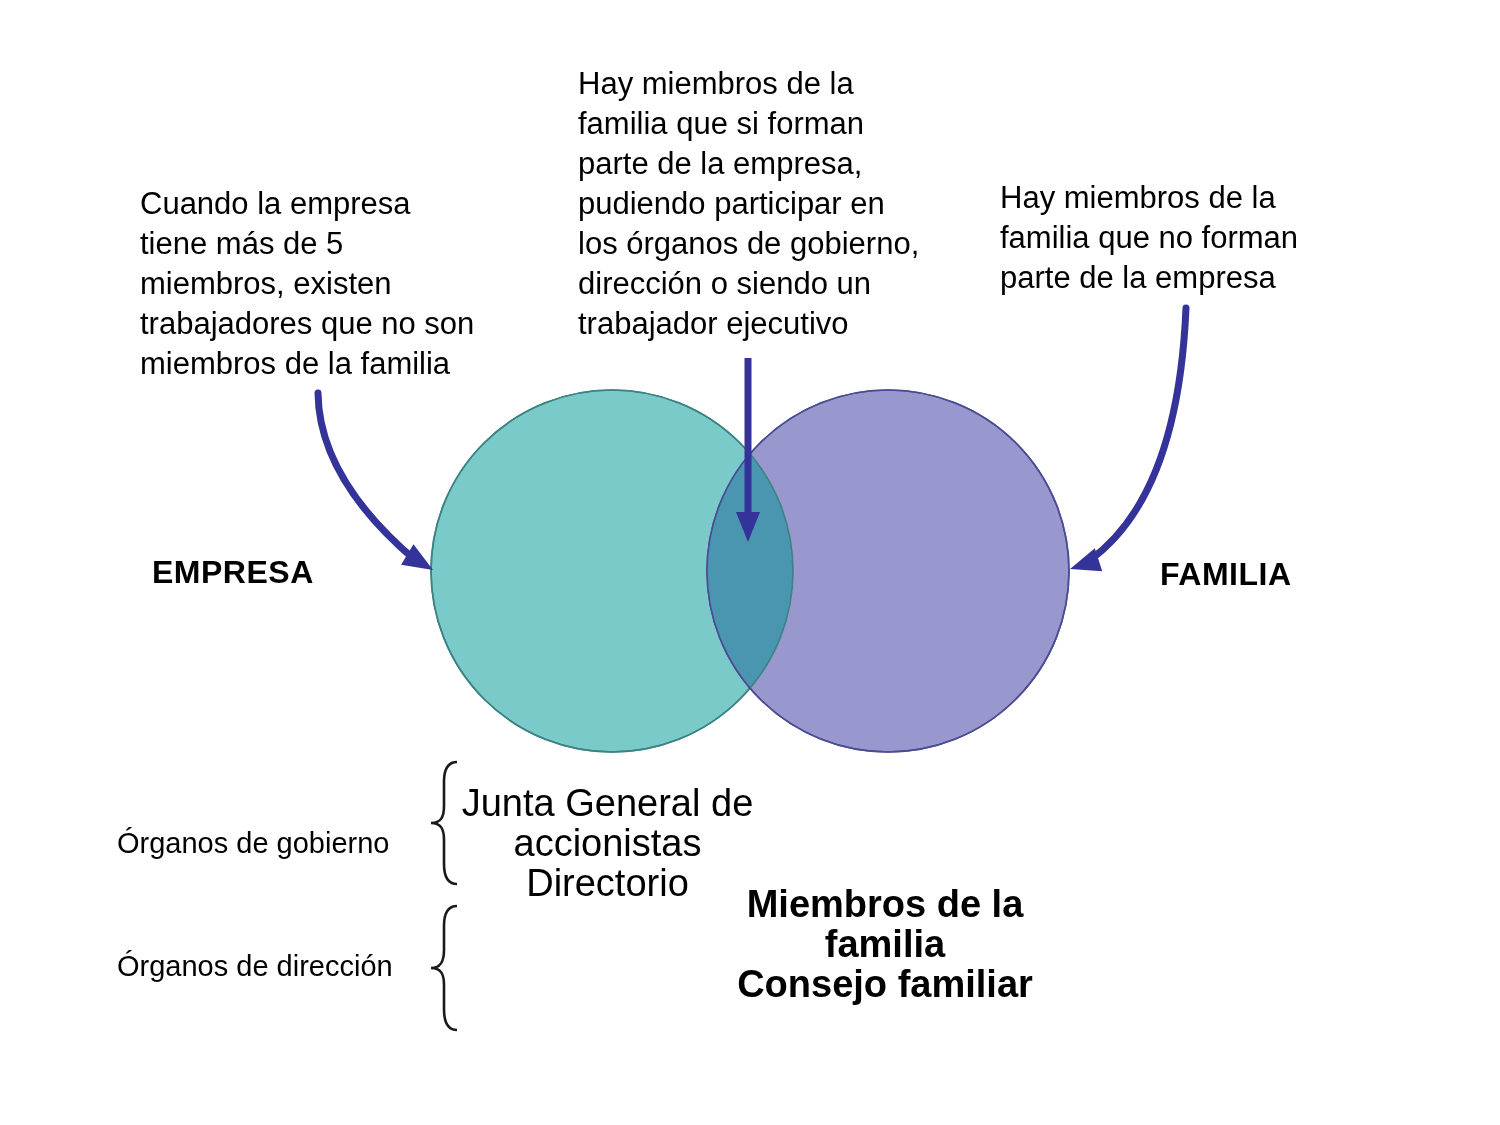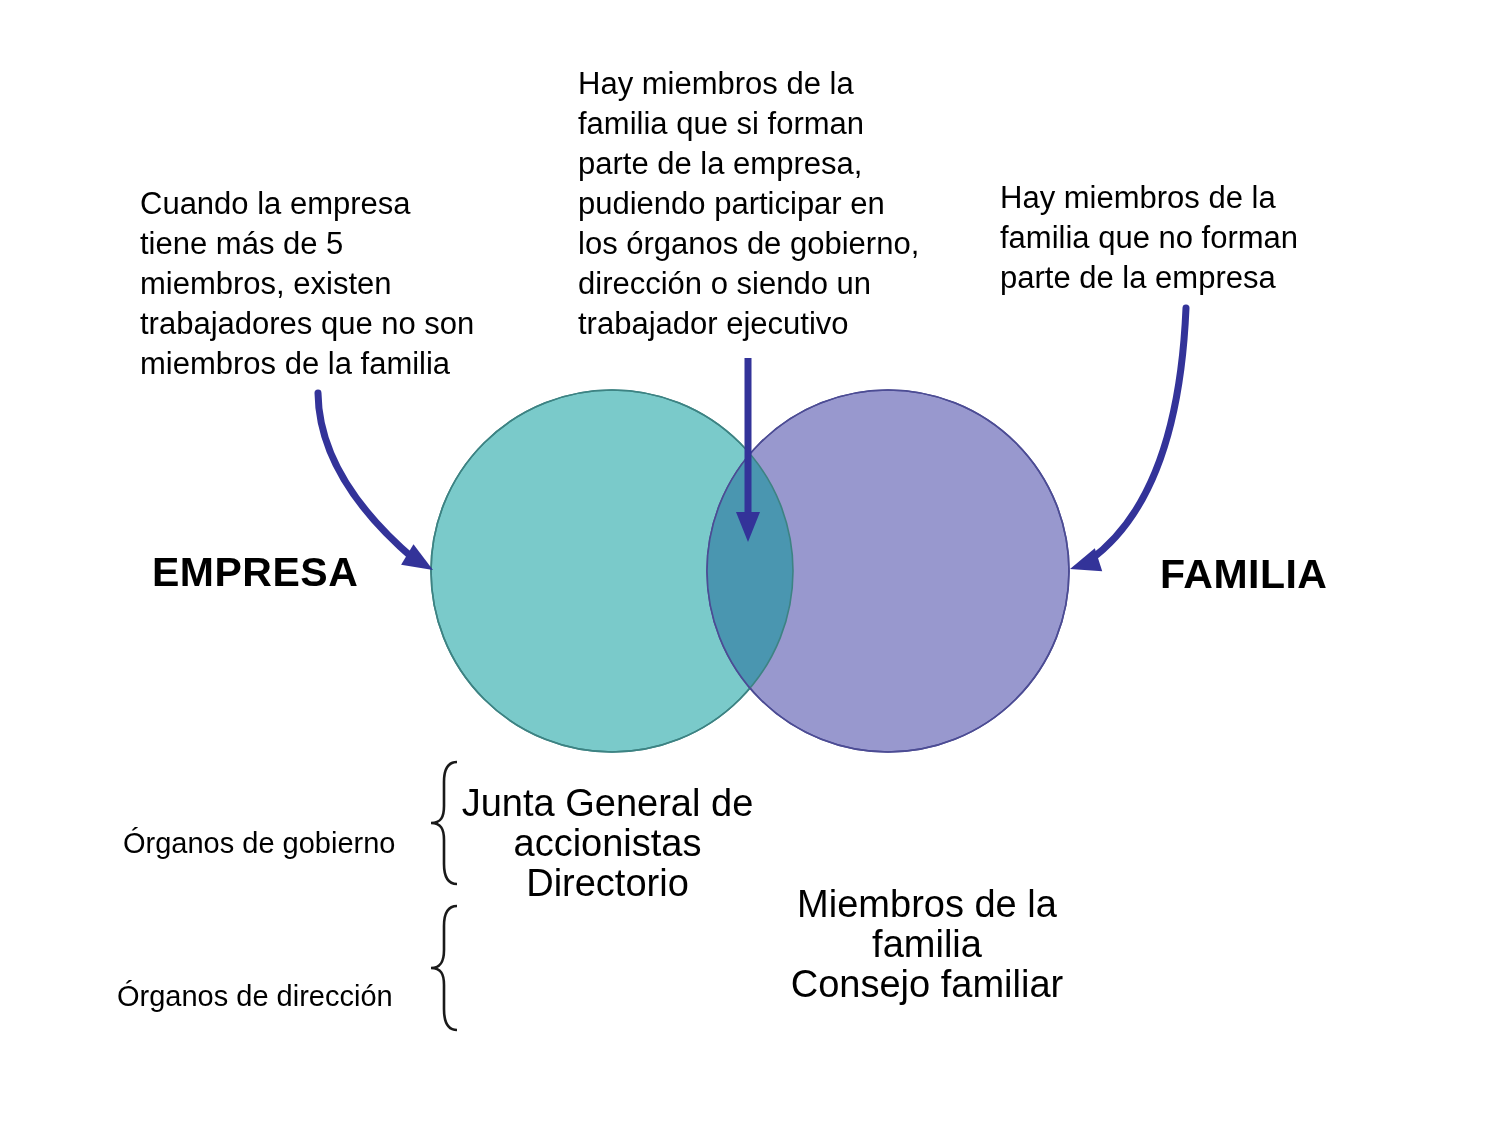--- a/index.html
+++ b/index.html
@@ -6,32 +6,32 @@
   html,body { width:1500px; height:1125px; background:#ffffff; overflow:hidden;
               font-family:"Liberation Sans", sans-serif; color:#000; }
   .stage { position:relative; width:1500px; height:1125px; }
   .stage > svg { position:absolute; left:0; top:0; }
 
   .ann { position:absolute; font-size:31px; line-height:40px; white-space:pre-line; }
   .ann-left   { left:140px;  top:184px; }
   .ann-center { left:578px;  top:64px;  }
   .ann-right  { left:1000px; top:178px; }
 
-  .venn-title { position:absolute; font-size:41px; font-weight:bold; line-height:42px; letter-spacing:0.5px; }
+  .venn-title { position:absolute; font-size:32px; font-weight:bold; line-height:42px; letter-spacing:0.5px; }
   .title-empresa { left:152px;  top:551px; }
   .title-familia { left:1160px; top:553px; }
 
   .group-label { position:absolute; font-size:29px; line-height:30px; white-space:nowrap; }
-  .label-gobierno  { left:123px; top:828px;text-align:right; }
-  .label-direccion { left:117px; top:951px;margin-top:30px; }
+  .label-gobierno  { left:117px; top:828px;text-align:right; }
+  .label-direccion { left:117px; top:951px; }
 
   .item-list { position:absolute; font-size:38px; line-height:40px; text-align:center; white-space:pre-line; }
   .list-gobierno  { left:450px; width:315px; top:783px; }
   .list-direccion { left:450px; width:310px; top:905px; }
-  .list-familia   { left:776px; width:302px; top:884px; }
+  .list-familia   { left:734px; width:302px; top:884px;font-weight:bold; }
 </style>
 </head>
 <body>
 
 <div class="stage">
 
   <svg width="1500" height="1125" viewBox="0 0 1500 1125">
 
     <circle cx="612" cy="571" r="181" stroke-width="1.6" fill="#7ACACA" stroke="#3D8383"></circle>
     <circle cx="888" cy="571" r="181" stroke-width="1.6" fill="#9898CE" stroke="#4C4C94"></circle>

